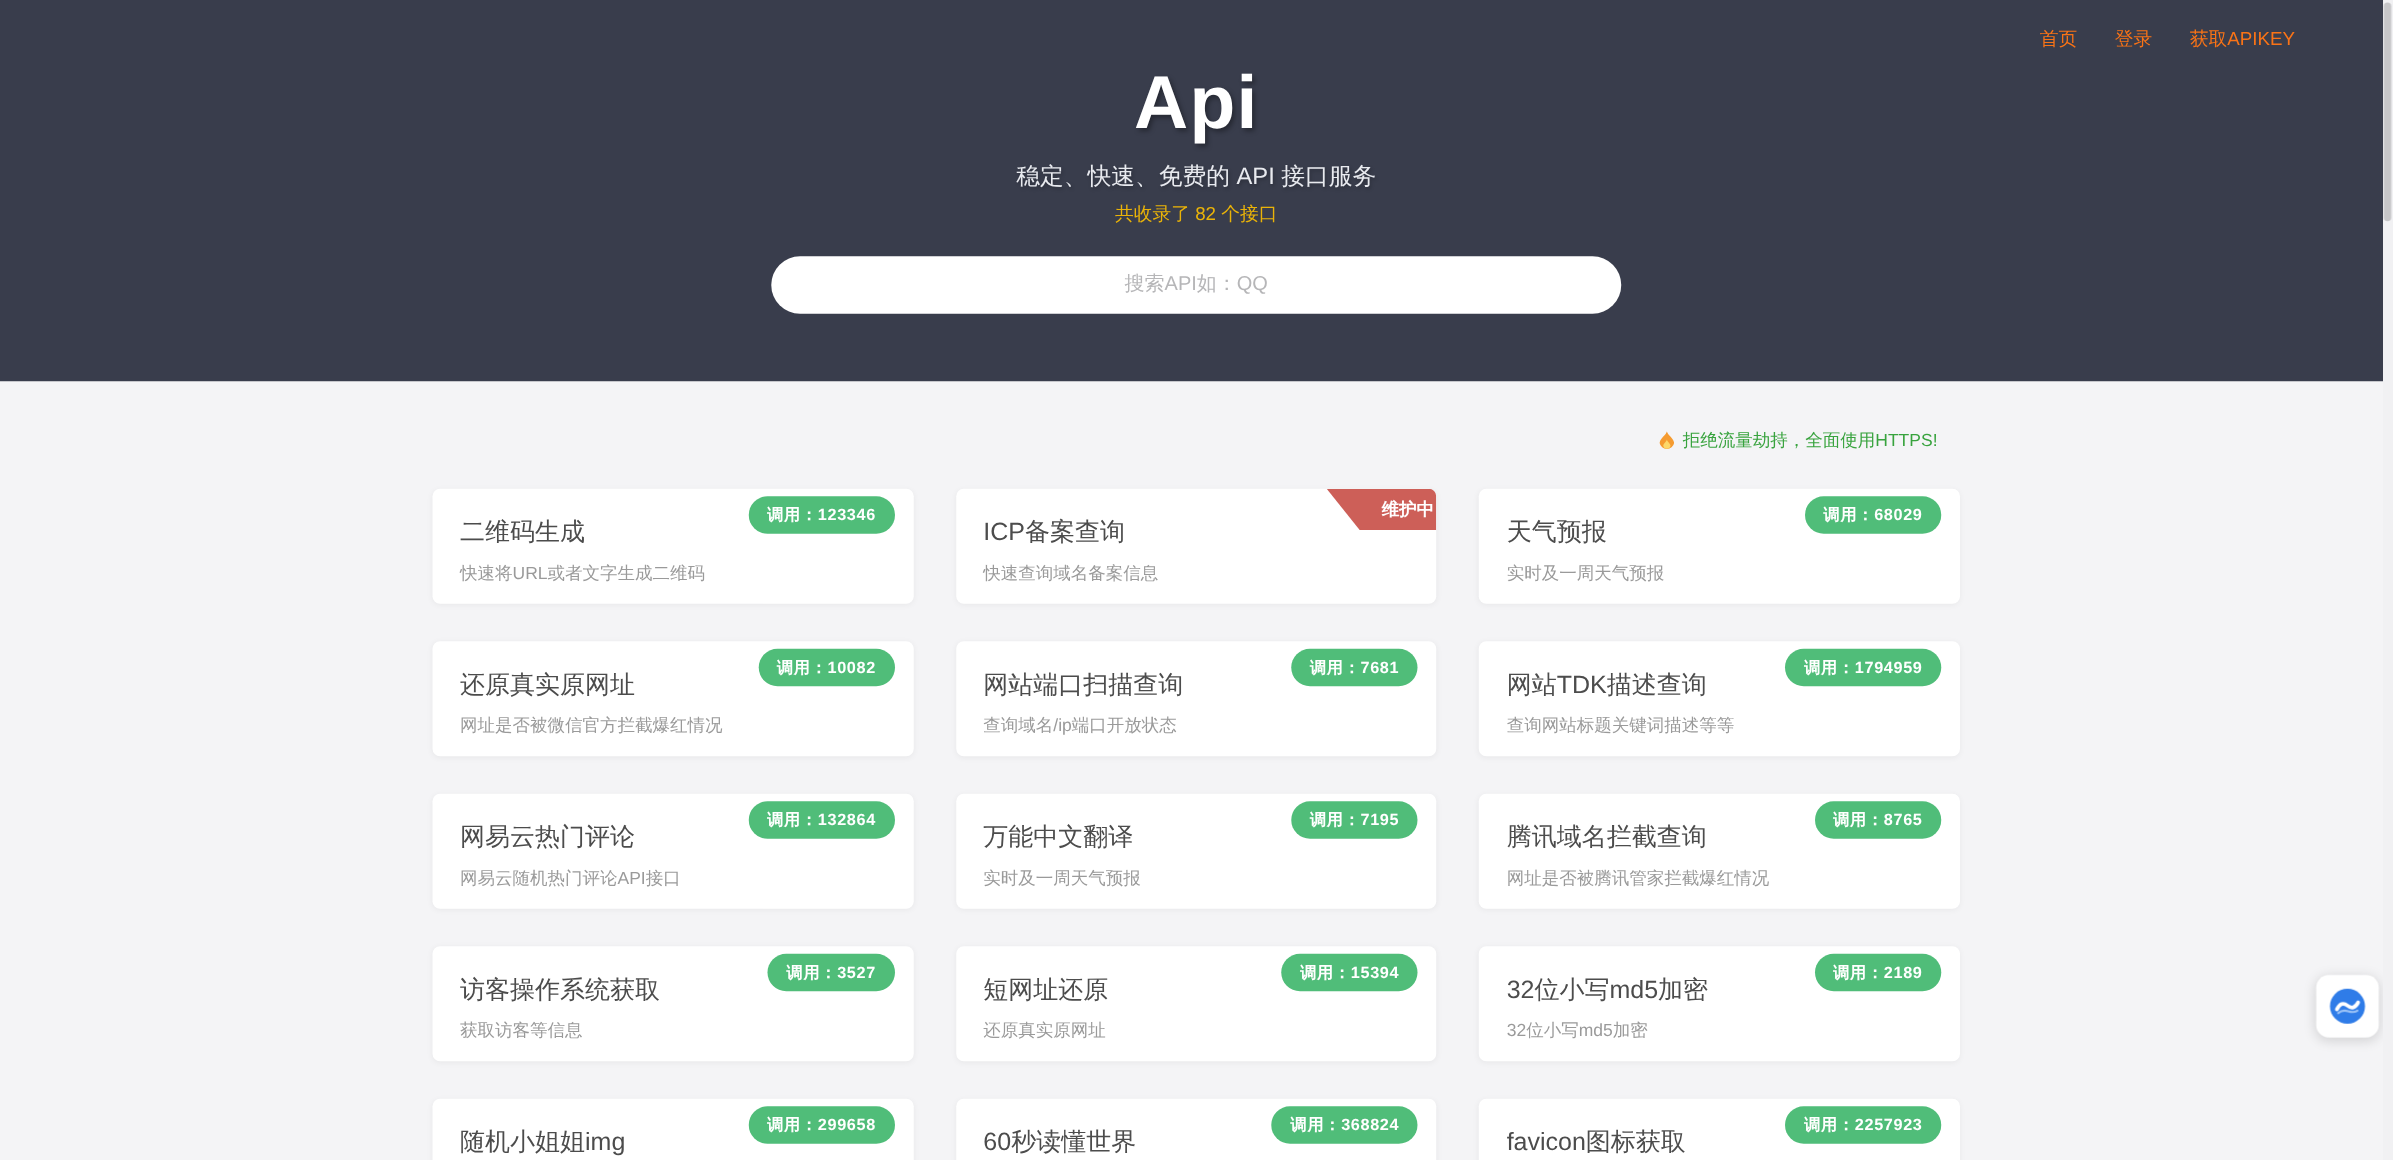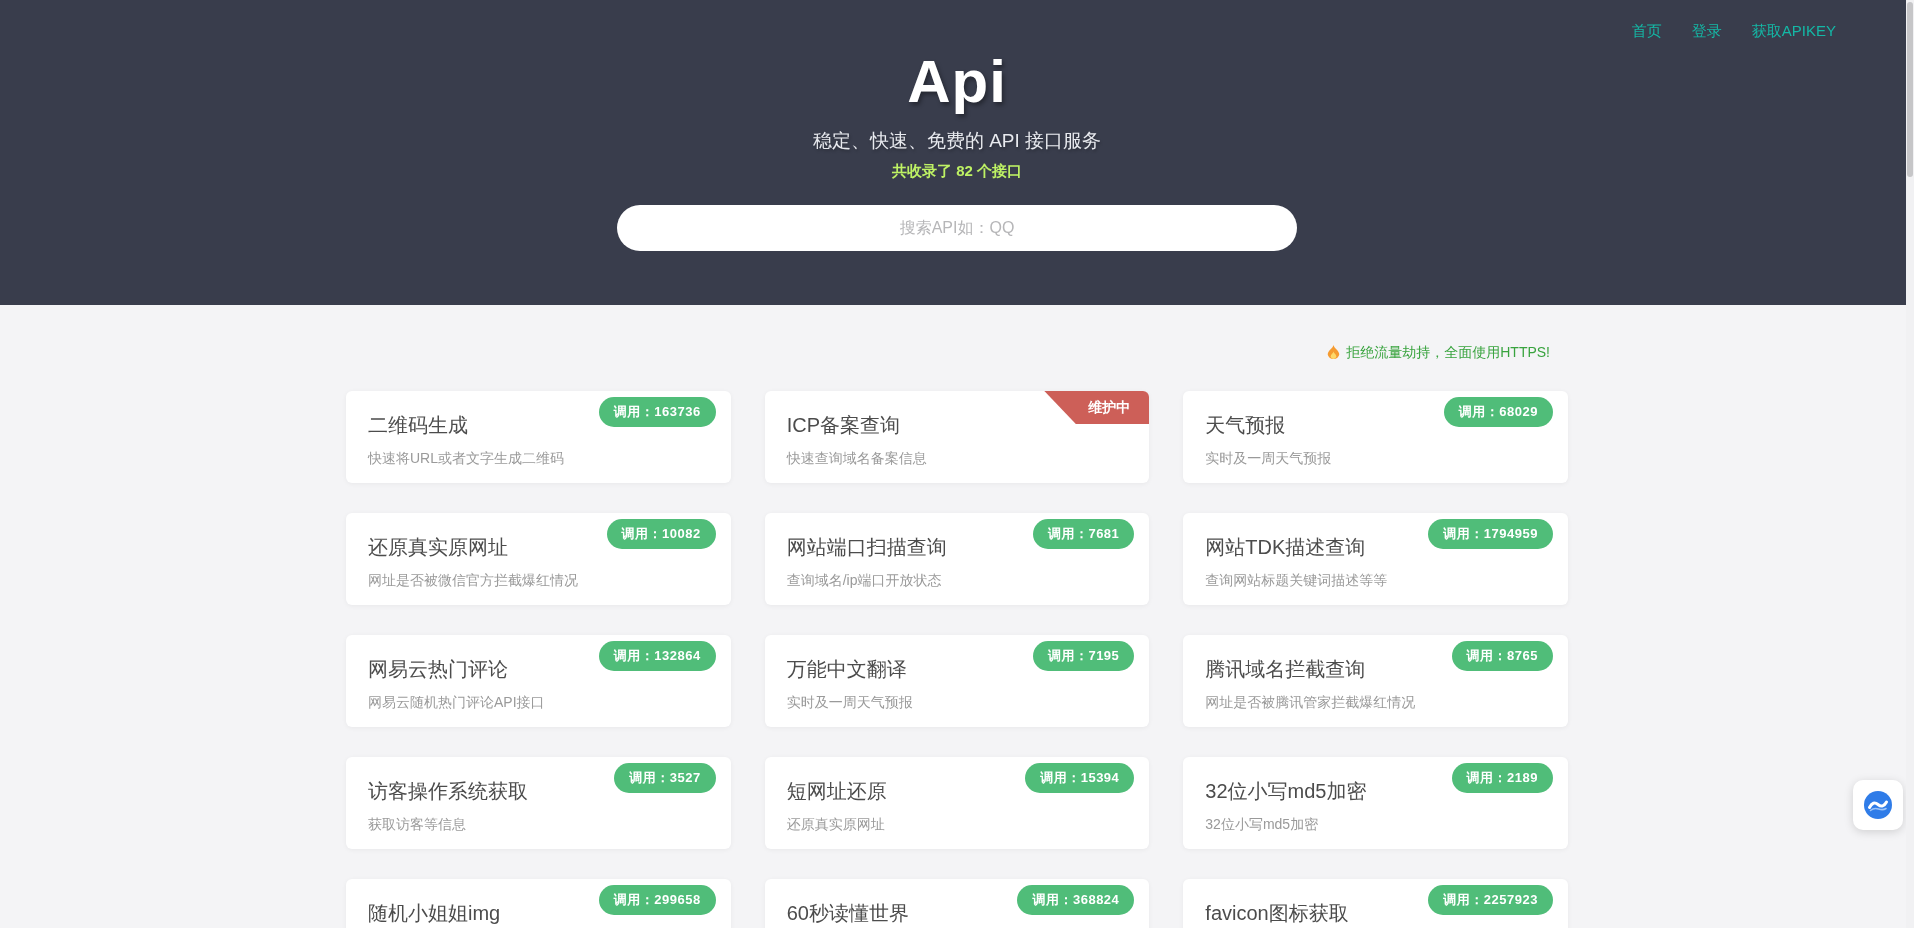--- a/index.html
+++ b/index.html
@@ -12,31 +12,31 @@
 
   
   .hero {
     position: relative; height: 305px; background: #393d4c;
     text-align: center; color: #fff;
   }
   .nav {
     position: absolute; top: 22px; right: 78px;
     display: flex; gap: 30px; font-size: 15px;
   }
-  .nav a { color: #14b8a6; text-decoration: none; cursor: pointer; white-space: nowrap; }
+  .nav a { color: #f97316; text-decoration: none; cursor: pointer; white-space: nowrap; }
   .hero-title {
     margin: 0; padding-top: 52px; font-size: 60px; line-height: 1;
     font-weight: bold; letter-spacing: 1px;
     text-shadow: 2px 3px 4px rgba(0,0,0,.35);
   }
   .hero-subtitle {
     margin: 16px 0 0; font-size: 19px; color: #e8eaef;
     text-shadow: 1px 2px 3px rgba(0,0,0,.25);
   }
-  .hero-count { margin: 8px 0 0; font-size: 15px; color: #bef264; font-weight: bold; }
+  .hero-count { margin: 8px 0 0; font-size: 15px; color: #eab308; }
   .search-input {
     margin-top: 24px; width: 680px; height: 46px;
     border: none; outline: none; border-radius: 23px;
     text-align: center; font-size: 16px; color: #555;
     font-family: "Liberation Sans", "DejaVu Sans", sans-serif;
     background: #fff;
   }
   .search-input::placeholder { color: #b6b6b8; }
 
   
@@ -59,21 +59,21 @@
   .card-title { margin: 0; font-size: 20px; font-weight: 400; color: #4c4c4c; }
   .card-desc  { margin: 11px 0 0; font-size: 14px; color: #9a9a9a; }
   .badge {
     position: absolute; top: 6px; right: 15px;
     background: #50bd79; color: #fff; font-weight: bold; font-size: 13px;
     padding: 6px 15px; border-radius: 16px; letter-spacing: .5px;
   }
   .ribbon {
     position: absolute; top: 0; right: 0; height: 33px; line-height: 33px;
     background: #cd5f58; color: #fff; font-weight: bold; font-size: 14px;
-    padding: 0 19px 0 44px;
+    padding: 0 2px 0 44px;
     clip-path: polygon(0 0, 100% 0, 100% 100%, 30% 100%);
   }
 
   
   .float-btn {
     position: fixed; right: 11px; bottom: 98px; width: 50px; height: 50px;
     background: #fff; border-radius: 10px; cursor: pointer;
     box-shadow: 0 2px 10px rgba(0,0,0,.15);
     display: flex; align-items: center; justify-content: center;
   }
@@ -110,21 +110,21 @@
         <path d="M6.5 0 C6.9 3 11.8 5.2 12.3 9.3 A5.9 5.9 0 0 1 0.7 9.3 C1.2 5.2 6.1 3 6.5 0 Z" fill="#f59b31"></path>
         <path d="M6.5 6.5 C6.7 8.3 9.2 9.3 9.4 11.5 A2.95 2.95 0 0 1 3.6 11.5 C3.8 9.3 6.3 8.3 6.5 6.5 Z" fill="#fdd86a"></path>
       </svg>
       <span>拒绝流量劫持，全面使用HTTPS!</span>
     </div>
 
     <div class="grid">
   <div class="card">
     <h3 class="card-title">二维码生成</h3>
     <p class="card-desc">快速将URL或者文字生成二维码</p>
-    <span class="badge">调用：163736</span>
+    <span class="badge">调用：123346</span>
 
   </div>
 
   <div class="card">
     <h3 class="card-title">ICP备案查询</h3>
     <p class="card-desc">快速查询域名备案信息</p>
 
     <span class="ribbon">维护中</span>
   </div>
 

